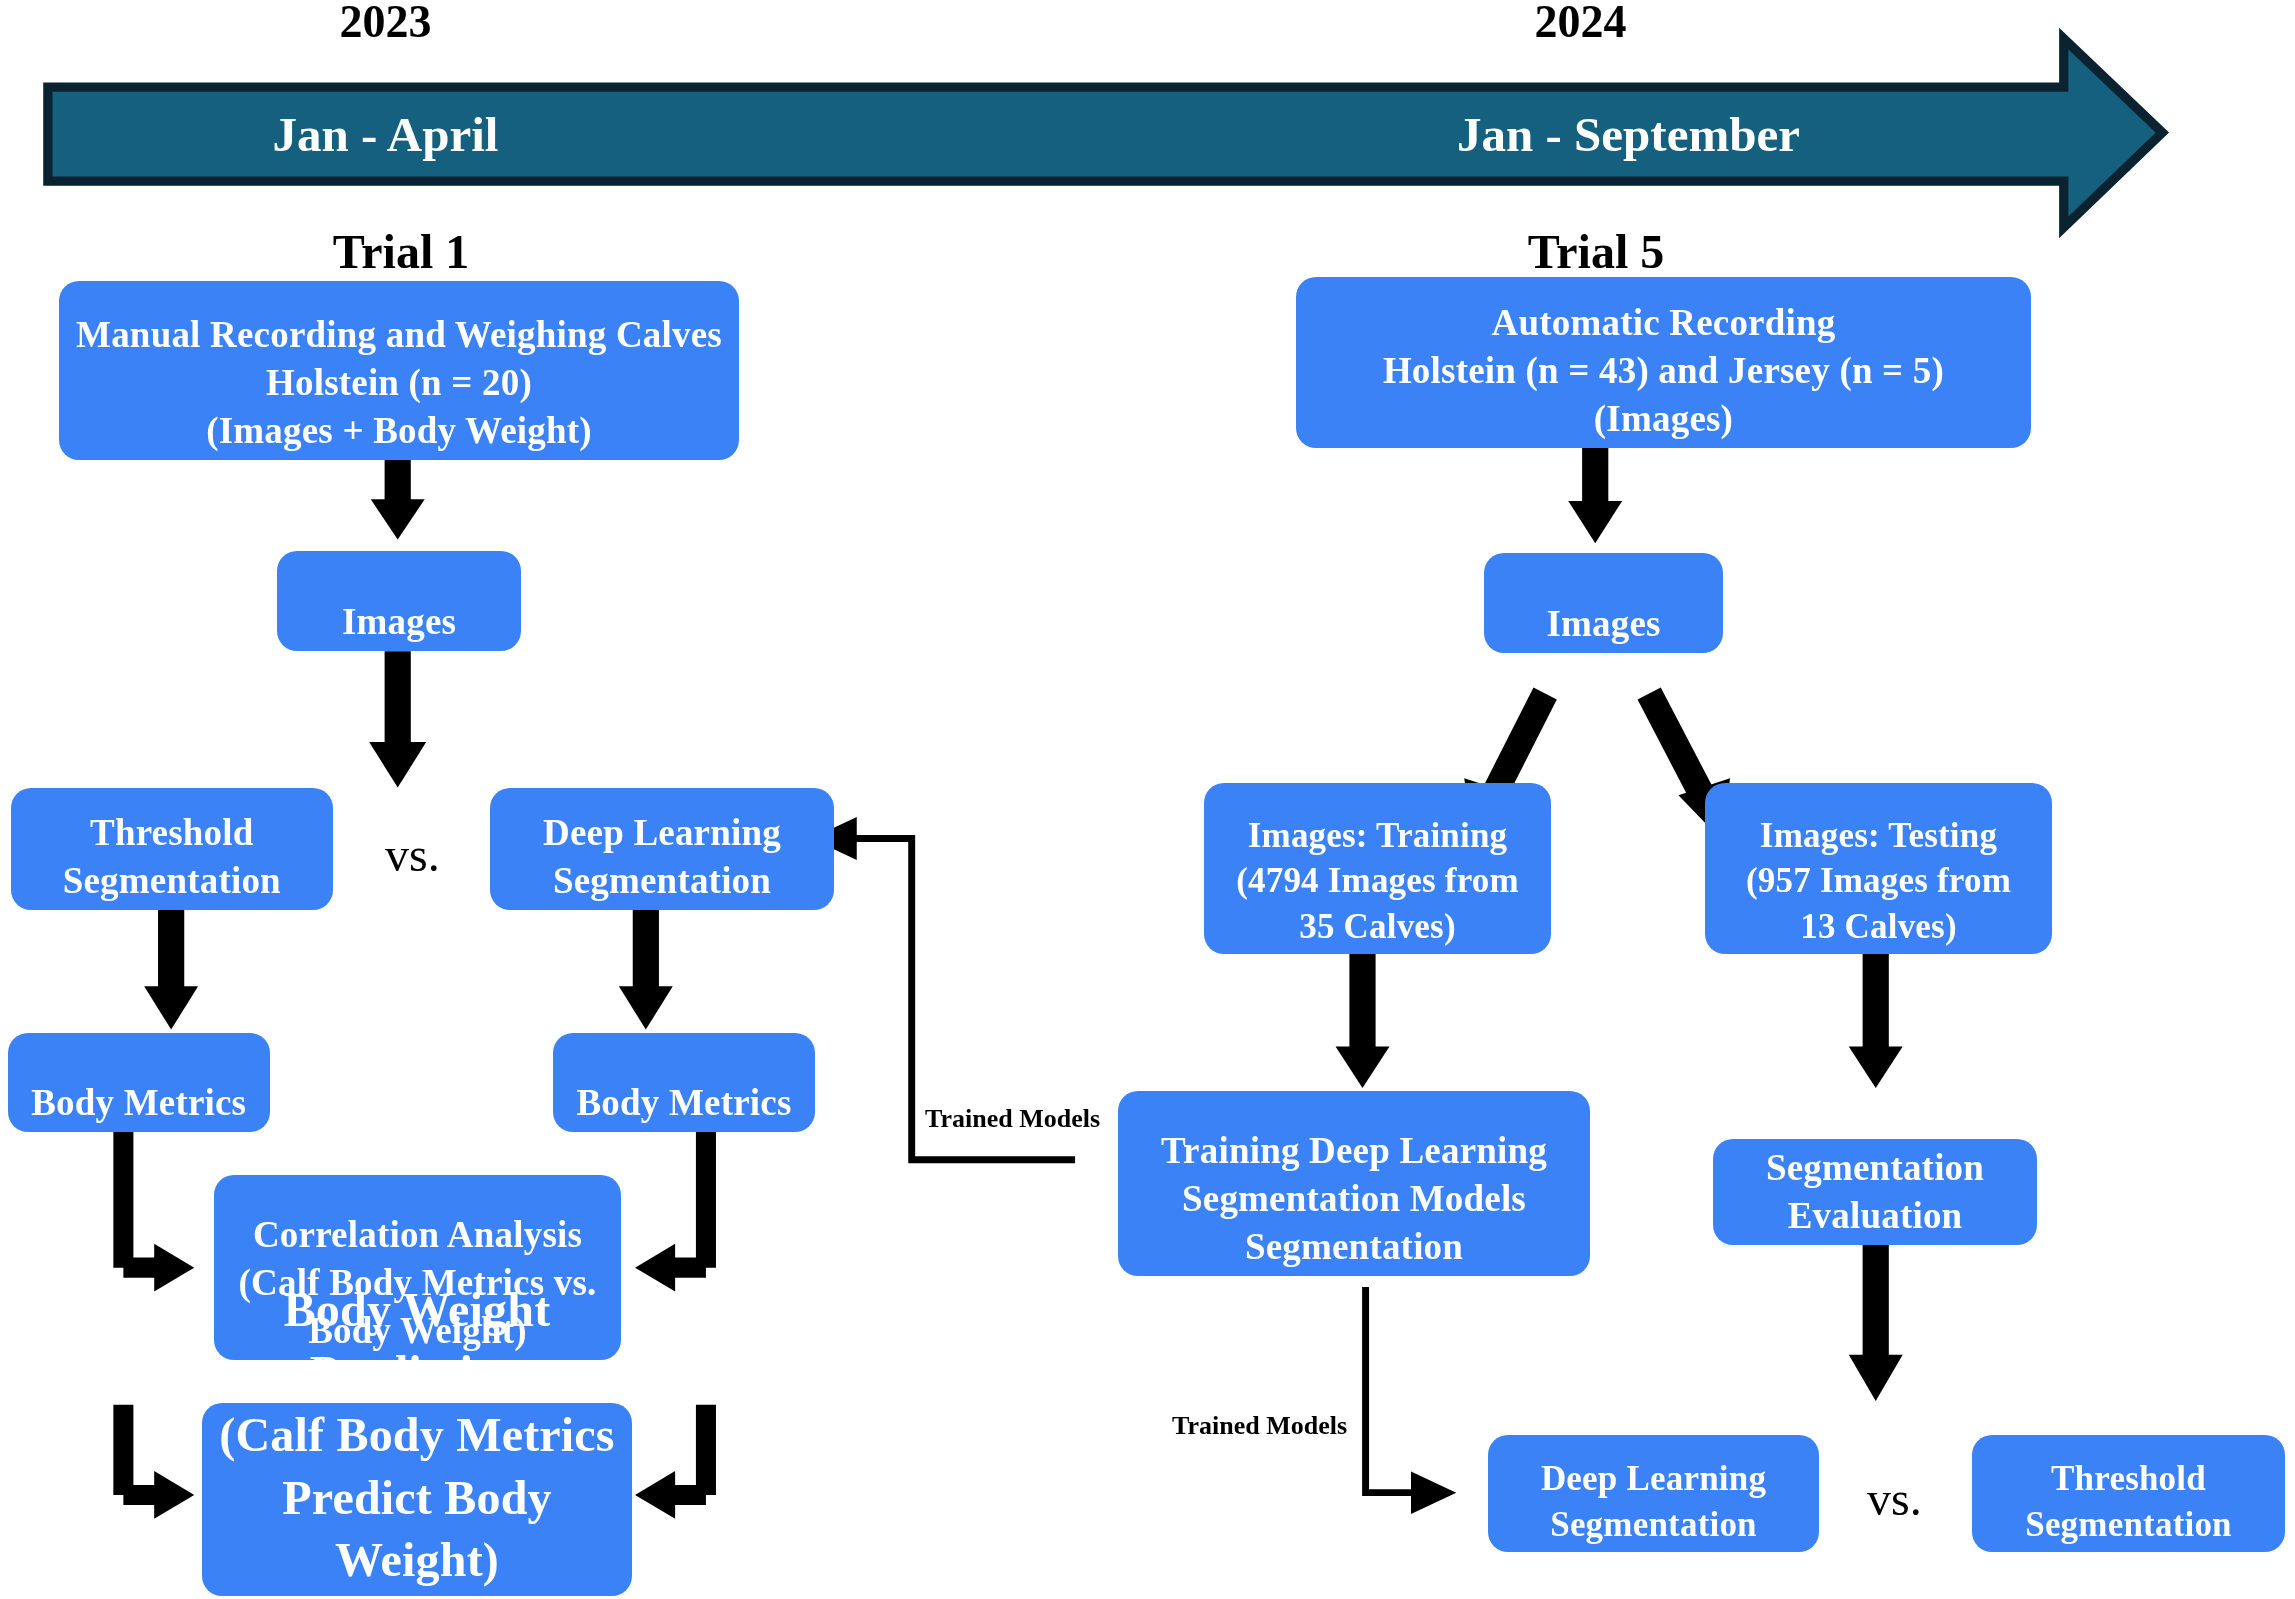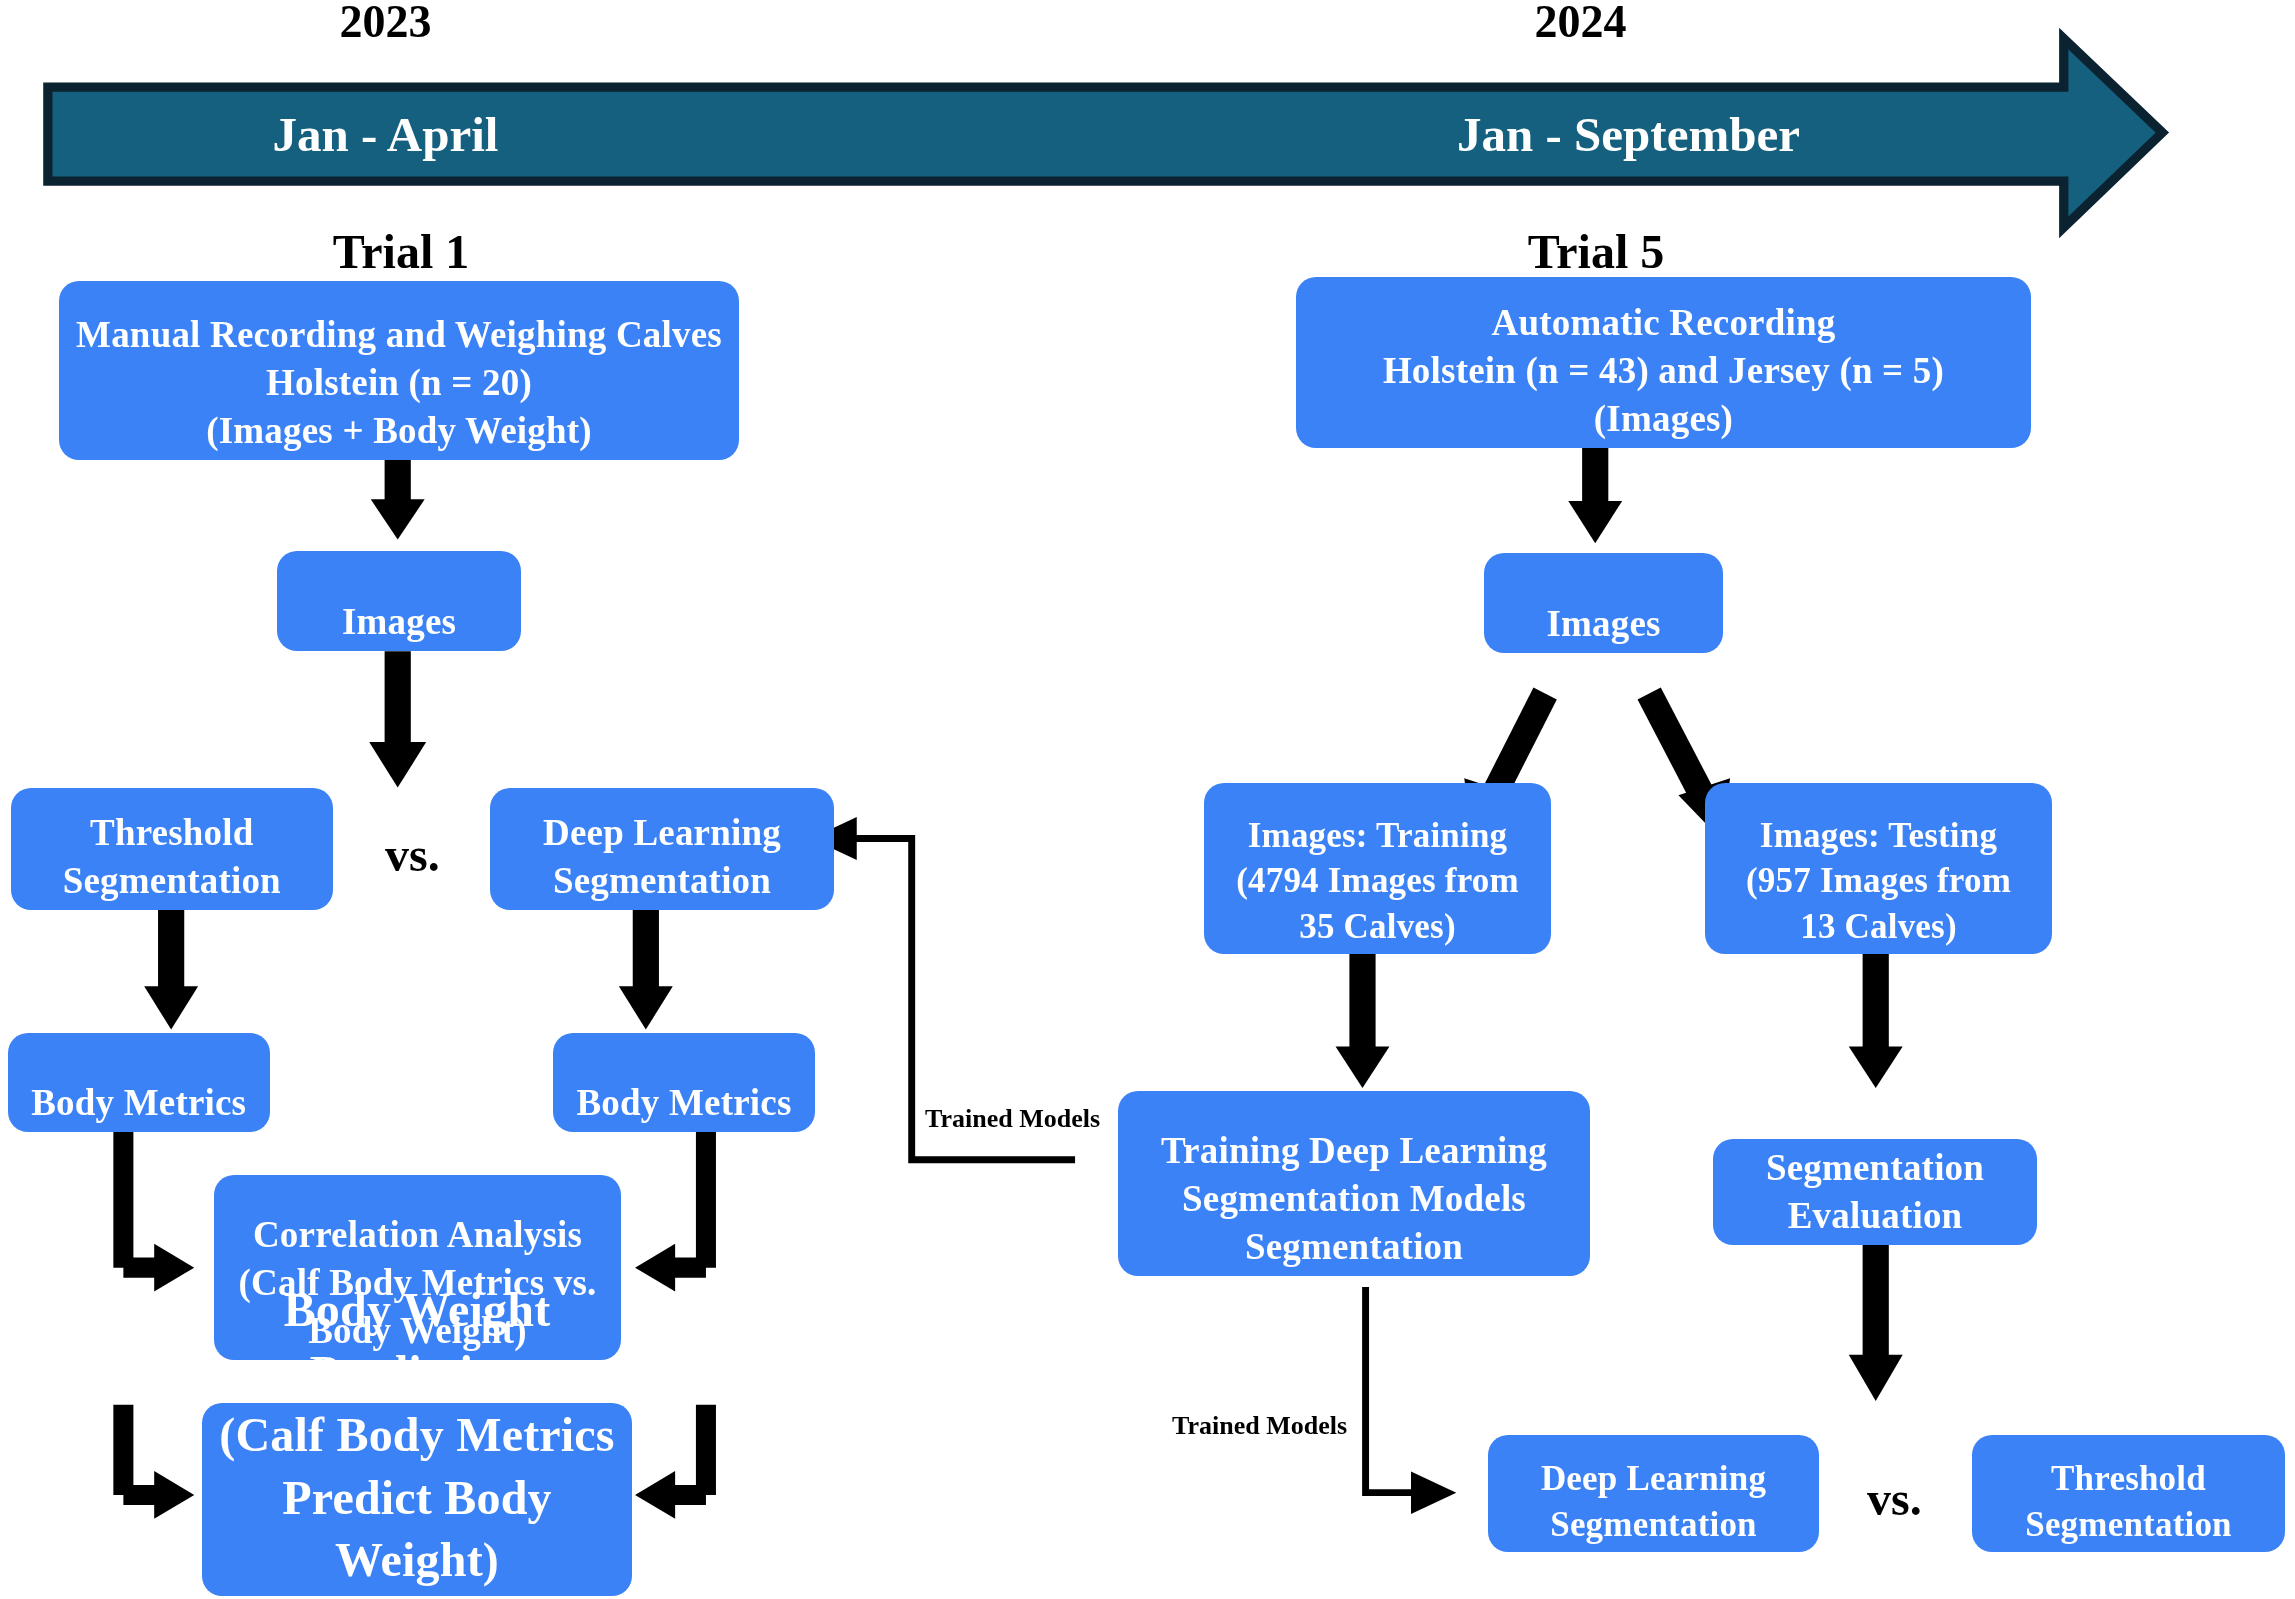--- a/index.html
+++ b/index.html
@@ -56,21 +56,21 @@
   .band-label {
     position: absolute;
     color: #ffffff;
     font-weight: bold;
     text-align: center;
     white-space: nowrap;
   }
   .vs-label {
     position: absolute;
     color: #000000;
-    font-weight: bold;
+    font-weight: normal;
     white-space: nowrap;
   }
   .edge-label {
     position: absolute;
     color: #000000;
     font-weight: bold;
     white-space: nowrap;
   }
   .fs-64 { font-size: 49px; }
   .fs-60 { font-size: 46px; }

